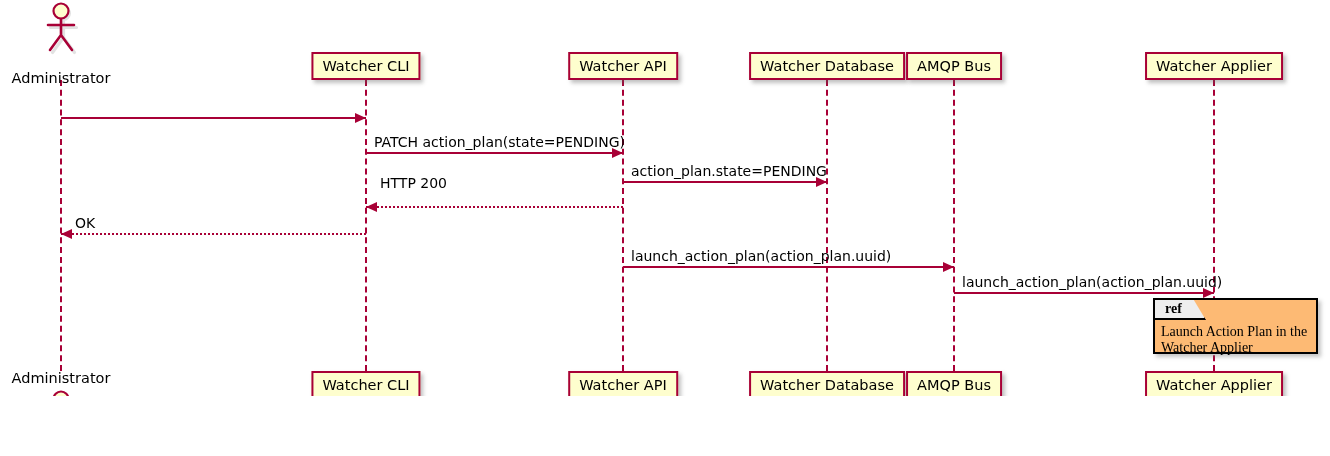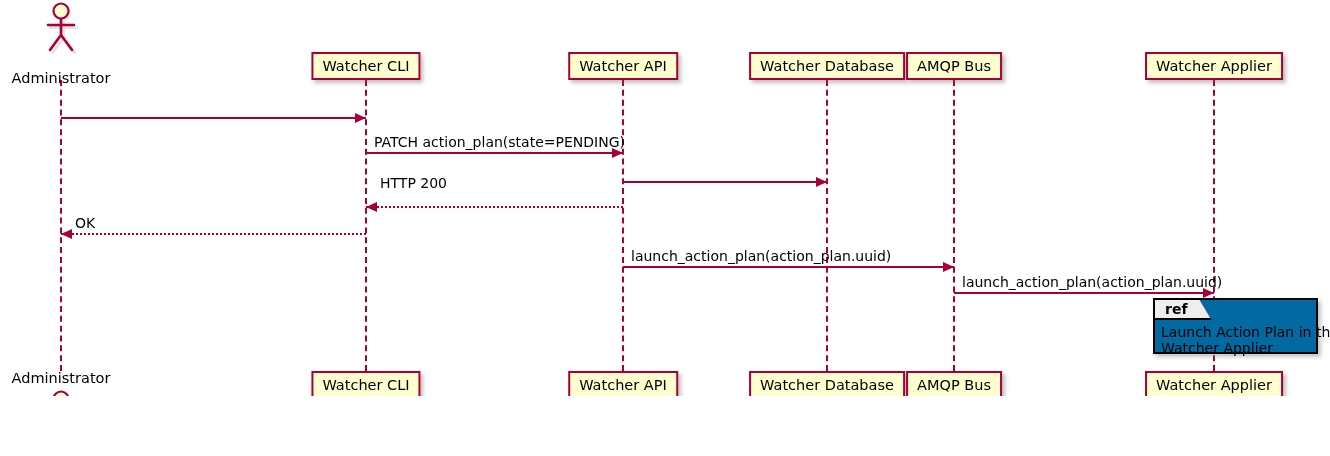--- a/index.html
+++ b/index.html
@@ -85,23 +85,24 @@
     position: absolute;
     font-size: 14px;
     color: #000000;
     white-space: nowrap;
     line-height: 1;
   }
   
   .ref-box {
     position: absolute;
     box-sizing: border-box;
-    background: #0369a1;
+    background: #fdba74;
     border: 2px solid #000000;
     box-shadow: 3px 3px 4px rgba(110,110,110,0.40);
+    font-family: Liberation Serif, serif;
   }
   .ref-tab {
     position: absolute;
     left: 0; top: 0;
     height: 20px;
     box-sizing: border-box;
     background: #EEEEEE;
     border-right: 2px solid #000000;
     border-bottom: 2px solid #000000;
     display: flex;
@@ -167,20 +168,21 @@
     <div class="participant" style="left: 954px; top: 371px;">AMQP Bus</div>
     <div class="participant" style="left: 1214px; top: 52px;">Watcher Applier</div>
     <div class="participant" style="left: 1214px; top: 371px;">Watcher Applier</div>
     <div class="msg-line" style="left: 61px; top: 117px; width: 305px;"></div>
     <div class="arrowhead right" style="top: 113px; left: 355px;"></div>
     <div class="msg-line" style="left: 366px; top: 152px; width: 257px;"></div>
     <div class="arrowhead right" style="top: 148px; left: 612px;"></div>
     <div class="msg-label" style="top: 135px; left: 374px;">PATCH action_plan(state=PENDING)</div>
     <div class="msg-line" style="left: 623px; top: 181px; width: 204px;"></div>
     <div class="arrowhead right" style="top: 177px; left: 816px;"></div>
+    <div class="msg-label" style="top: 164px; left: 631px;">action_plan.state=PENDING</div>
     <div class="msg-line dotted" style="left: 366px; top: 206px; width: 257px;"></div>
     <div class="arrowhead left" style="top: 202px; left: 366px;"></div>
     <div class="msg-label" style="top: 176px; left: 380px;">HTTP 200</div>
     <div class="msg-line dotted" style="left: 61px; top: 233px; width: 305px;"></div>
     <div class="arrowhead left" style="top: 229px; left: 61px;"></div>
     <div class="msg-label" style="top: 216px; left: 75px;">OK</div>
     <div class="msg-line" style="left: 623px; top: 266px; width: 331px;"></div>
     <div class="arrowhead right" style="top: 262px; left: 943px;"></div>
     <div class="msg-label" style="top: 249px; left: 631px;">launch_action_plan(action_plan.uuid)</div>
     <div class="msg-line" style="left: 954px; top: 292px; width: 260px;"></div>

